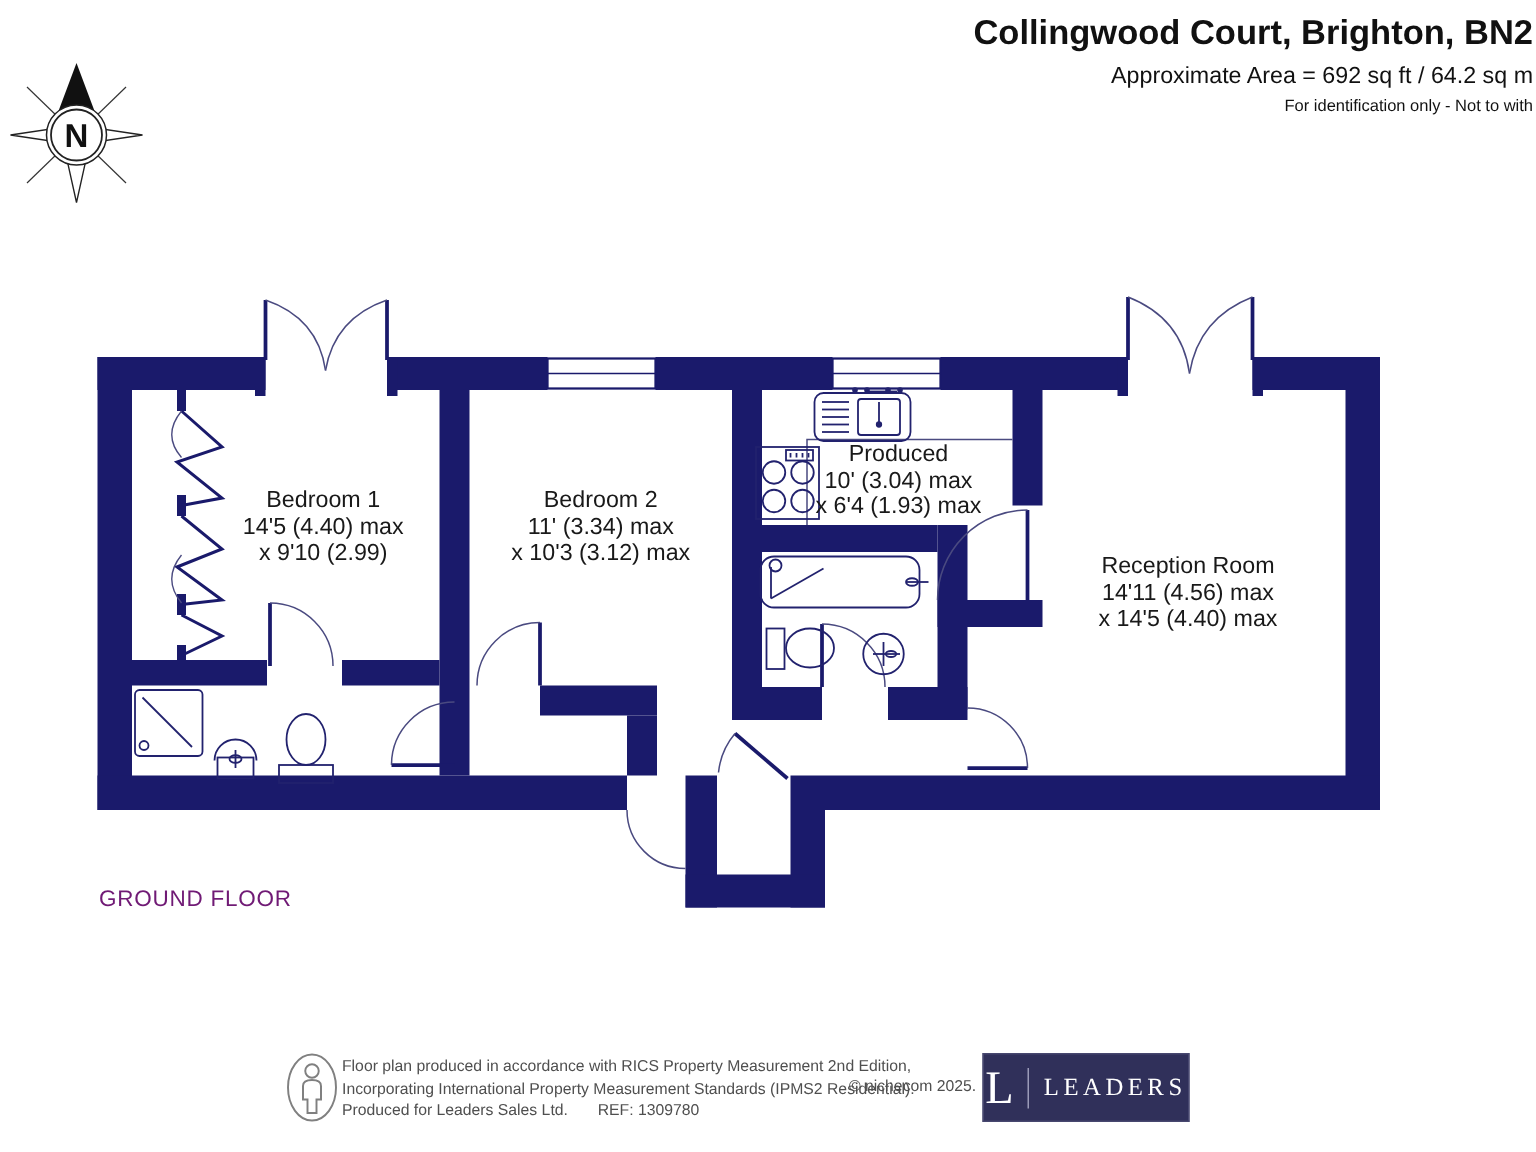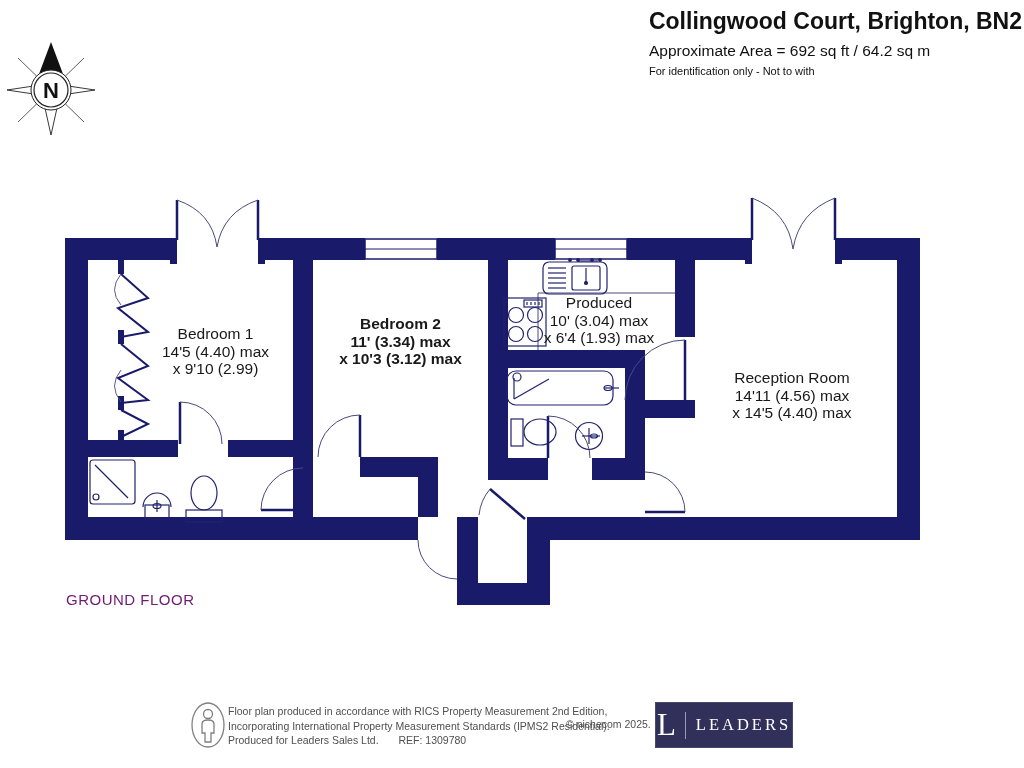--- a/index.html
+++ b/index.html
@@ -1,21 +1,21 @@
 <!DOCTYPE html>
 <html><head>
 <meta charset="utf-8">
 <style>
   html,body{margin:0;padding:0;}
   body{
     width:1024px;height:768px;position:relative;background:#ffffff;
     font-family:"Liberation Sans", sans-serif;overflow:hidden;
   }
   .abs{position:absolute;}
-  .title-block{right:2px;top:8px;text-align:left;color:#111;}
+  .title-block{right:2px;top:8px;text-align:right;color:#111;}
   .title{font-size:23px;font-weight:bold;letter-spacing:0px;color:#111;}
   .area-line{font-size:15.5px;margin-top:7px;color:#111;}
   .disclaimer{font-size:11px;margin-top:5px;color:#111;}
   .room-label{position:absolute;text-align:center;font-size:15.5px;color:#191919;line-height:1.14;}
   .room-label .rname{display:block;}
   .room-label .rdim{display:block;}
   .ground-floor{left:66px;top:546px;font-size:15px;color:#701a75;letter-spacing:0.5px;margin-top:45px;}
   .footer-text{left:228px;top:704px;width:430px;font-size:10.5px;color:#4f4f4f;line-height:1.4;}
   .copyright{left:566px;top:718px;font-size:10.5px;color:#4f4f4f;}
   .leaders-logo{
@@ -253,21 +253,21 @@
       <rect x="186" y="510" width="36" height="12"></rect>
     </g>
   </g>
 </svg>
 
 <div class="room-label" style="left:128px;top:325px;width:175px;">
   <span class="rname">Bedroom 1</span>
   <span class="rdim">14'5 (4.40) max</span>
   <span class="rdim">x 9'10 (2.99)</span>
 </div>
-<div class="room-label" style="left:308px;top:315px;width:185px;font-weight:bold;">
+<div class="room-label" style="left:308px;top:325px;width:185px;">
   <span class="rname">Bedroom 2</span>
   <span class="rdim">11' (3.34) max</span>
   <span class="rdim">x 10'3 (3.12) max</span>
 </div>
 <div class="room-label" style="left:510px;top:294px;width:178px;">
   <span class="rname">Produced</span>
   <span class="rdim">10' (3.04) max</span>
   <span class="rdim">x 6'4 (1.93) max</span>
 </div>
 <div class="room-label" style="left:697px;top:369px;width:190px;">

